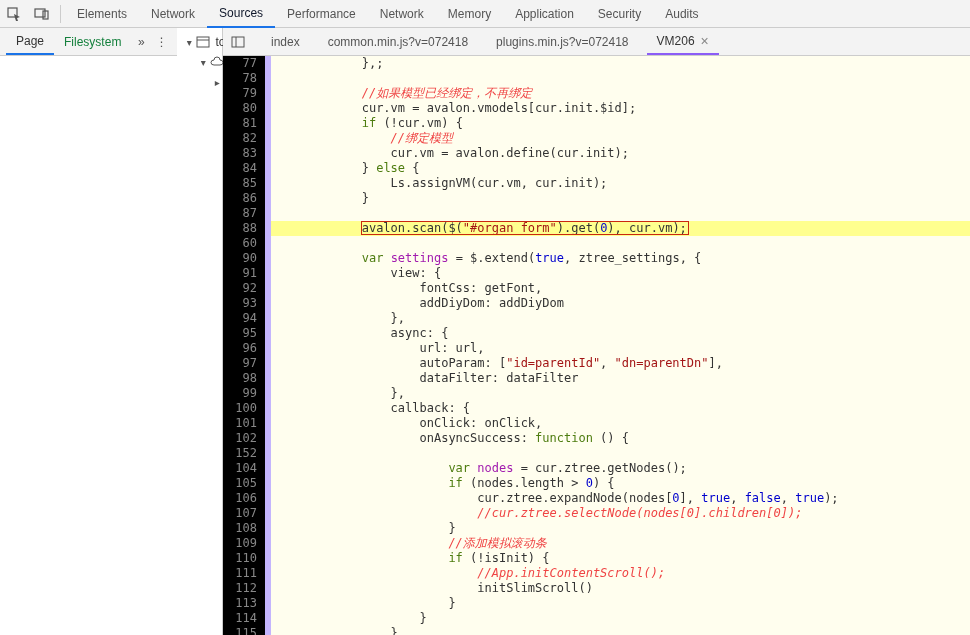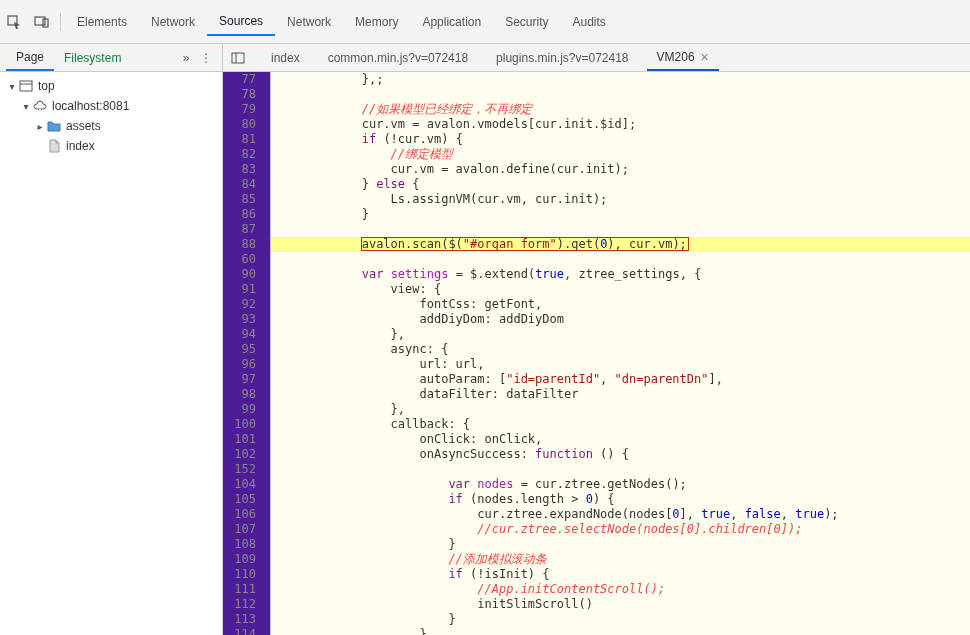--- a/index.html
+++ b/index.html
@@ -1,47 +1,47 @@
 <!DOCTYPE html>
 <html><head>
 <meta charset="utf-8">
 <style>
 * { box-sizing: border-box; margin: 0; padding: 0; }
 body { font-family: "Segoe UI", Arial, sans-serif; font-size: 12px; color: #333; background: #fff; width: 970px; height: 635px; overflow: hidden; }
-.top-tabs { display: flex; align-items: center; height: 44px; border-bottom: 1px solid #ccc; background: #f3f3f3; }
+.top-tabs { display: flex; align-items: center; height: 28px; border-bottom: 1px solid #ccc; background: #f3f3f3; }
 .top-tabs .icon-btn { width: 28px; height: 28px; display: flex; align-items: center; justify-content: center; cursor: pointer; color: #555; }
 .top-tabs .sep { width: 1px; height: 18px; background: #ccc; margin: 0 4px; }
 .top-tabs .tab { padding: 0 12px; height: 28px; display: flex; align-items: center; cursor: pointer; color: #555; }
 .top-tabs .tab.active { color: #0f172a; border-bottom: 2px solid #1a73e8; margin-bottom: -1px; }
 .main { display: flex; height: calc(635px - 28px); }
-.left-panel { width: 223px; border-right: 1px solid #ccc; display: flex; flex-direction: column; }
+.left-panel { width: 223px; border-right: 1px solid #ccc; display: flex; flex-direction: row; }
 .left-sub-tabs { display: flex; align-items: center; height: 28px; border-bottom: 1px solid #ccc; background: #f3f3f3; padding: 0 6px; }
 .left-sub-tabs .sub-tab { padding: 0 10px; height: 26px; display: flex; align-items: center; cursor: pointer; color: #15803d; }
 .left-sub-tabs .sub-tab.active { border-bottom: 2px solid #1a73e8; color: #333; }
 .left-sub-tabs .spacer { flex: 1; }
 .left-sub-tabs .expander, .left-sub-tabs .menu-dots { width: 20px; text-align: center; cursor: pointer; color: #555; }
 .file-tree { padding: 4px 0; font-size: 12px; }
 .tree-row { display: flex; align-items: center; height: 20px; padding-left: 6px; cursor: pointer; }
 .tree-tw { width: 12px; text-align: center; color: #555; font-size: 10px; }
 .tree-icon { width: 16px; height: 16px; margin-right: 4px; display: flex; align-items: center; justify-content: center; }
 .right-panel { flex: 1; display: flex; flex-direction: column; overflow: hidden; }
 .file-tabs { height: 28px; border-bottom: 1px solid #ccc; background: #f3f3f3; display: flex; align-items: center; padding: 0 4px; gap: 4px; }
 .file-tabs .nav-icon { width: 22px; height: 22px; display: flex; align-items: center; justify-content: center; cursor: pointer; border: 1px solid transparent; }
 .file-tab { height: 26px; padding: 0 10px; display: flex; align-items: center; gap: 6px; cursor: pointer; color: #555; }
-.file-tab.active { color: #333; border-bottom: 2px solid #1d4ed8; }
+.file-tab.active { color: #333; border-bottom: 2px solid #8b5cf6; }
 .file-tab .close { cursor: pointer; color: #888; font-size: 14px; line-height: 1; }
 .code-area { flex: 1; display: flex; font-family: Consolas, monospace; font-size: 12px; line-height: 15px; background: #fffeee; overflow: hidden; }
-.gutter { width: 48px; text-align: right; padding-right: 14px; color: #888; background: #4c1d95; border-right: 1px solid #c4b5fd; }
+.gutter { width: 48px; text-align: right; padding-right: 8px; color: #888; background: #000000; border-right: 6px solid #c4b5fd; }
 .gutter div { height: 15px; }
 .code { flex: 1; white-space: pre; position: relative; }
 .code-line { height: 15px; padding-left: 4px; }
 .code-line.hl { background: #ffff8f; position: relative; }
 .exec-box { position: absolute; border: 1px solid #c9280f; pointer-events: none; }
 .tok-c { color: #ef4444; font-style: italic; }
-.tok-k { color: #701a75; }
+.tok-k { color: #4d7c0f; }
 .tok-s { color: #a31515; }
 .tok-n { color: #333; }
 .tok-b { color: #0000cd; }
 .tok-v { color: #a21caf; }
   </style>
 </head>
 <body>
 
 <div class="top-tabs">
   <div class="icon-btn">
@@ -54,20 +54,21 @@
       <svg width="16" height="16" viewBox="0 0 16 16">
         <rect x="1" y="3" width="10" height="8" fill="none" stroke="#555" stroke-width="1.2"></rect>
         <rect x="9" y="5" width="5" height="8" fill="none" stroke="#555" stroke-width="1.2"></rect>
       </svg>
     </div>
   <div class="sep"></div>
   <div id="top-tabs-container" style="display: flex;">
       <div class="tab">Elements</div>
       <div class="tab">Network</div>
       <div class="tab active">Sources</div>
+      <div class="tab">Performance</div>
       <div class="tab">Network</div>
       <div class="tab">Memory</div>
       <div class="tab">Application</div>
       <div class="tab">Security</div>
       <div class="tab">Audits</div>
     </div>
 </div>
 
 <div class="main">
   <div class="left-panel">

